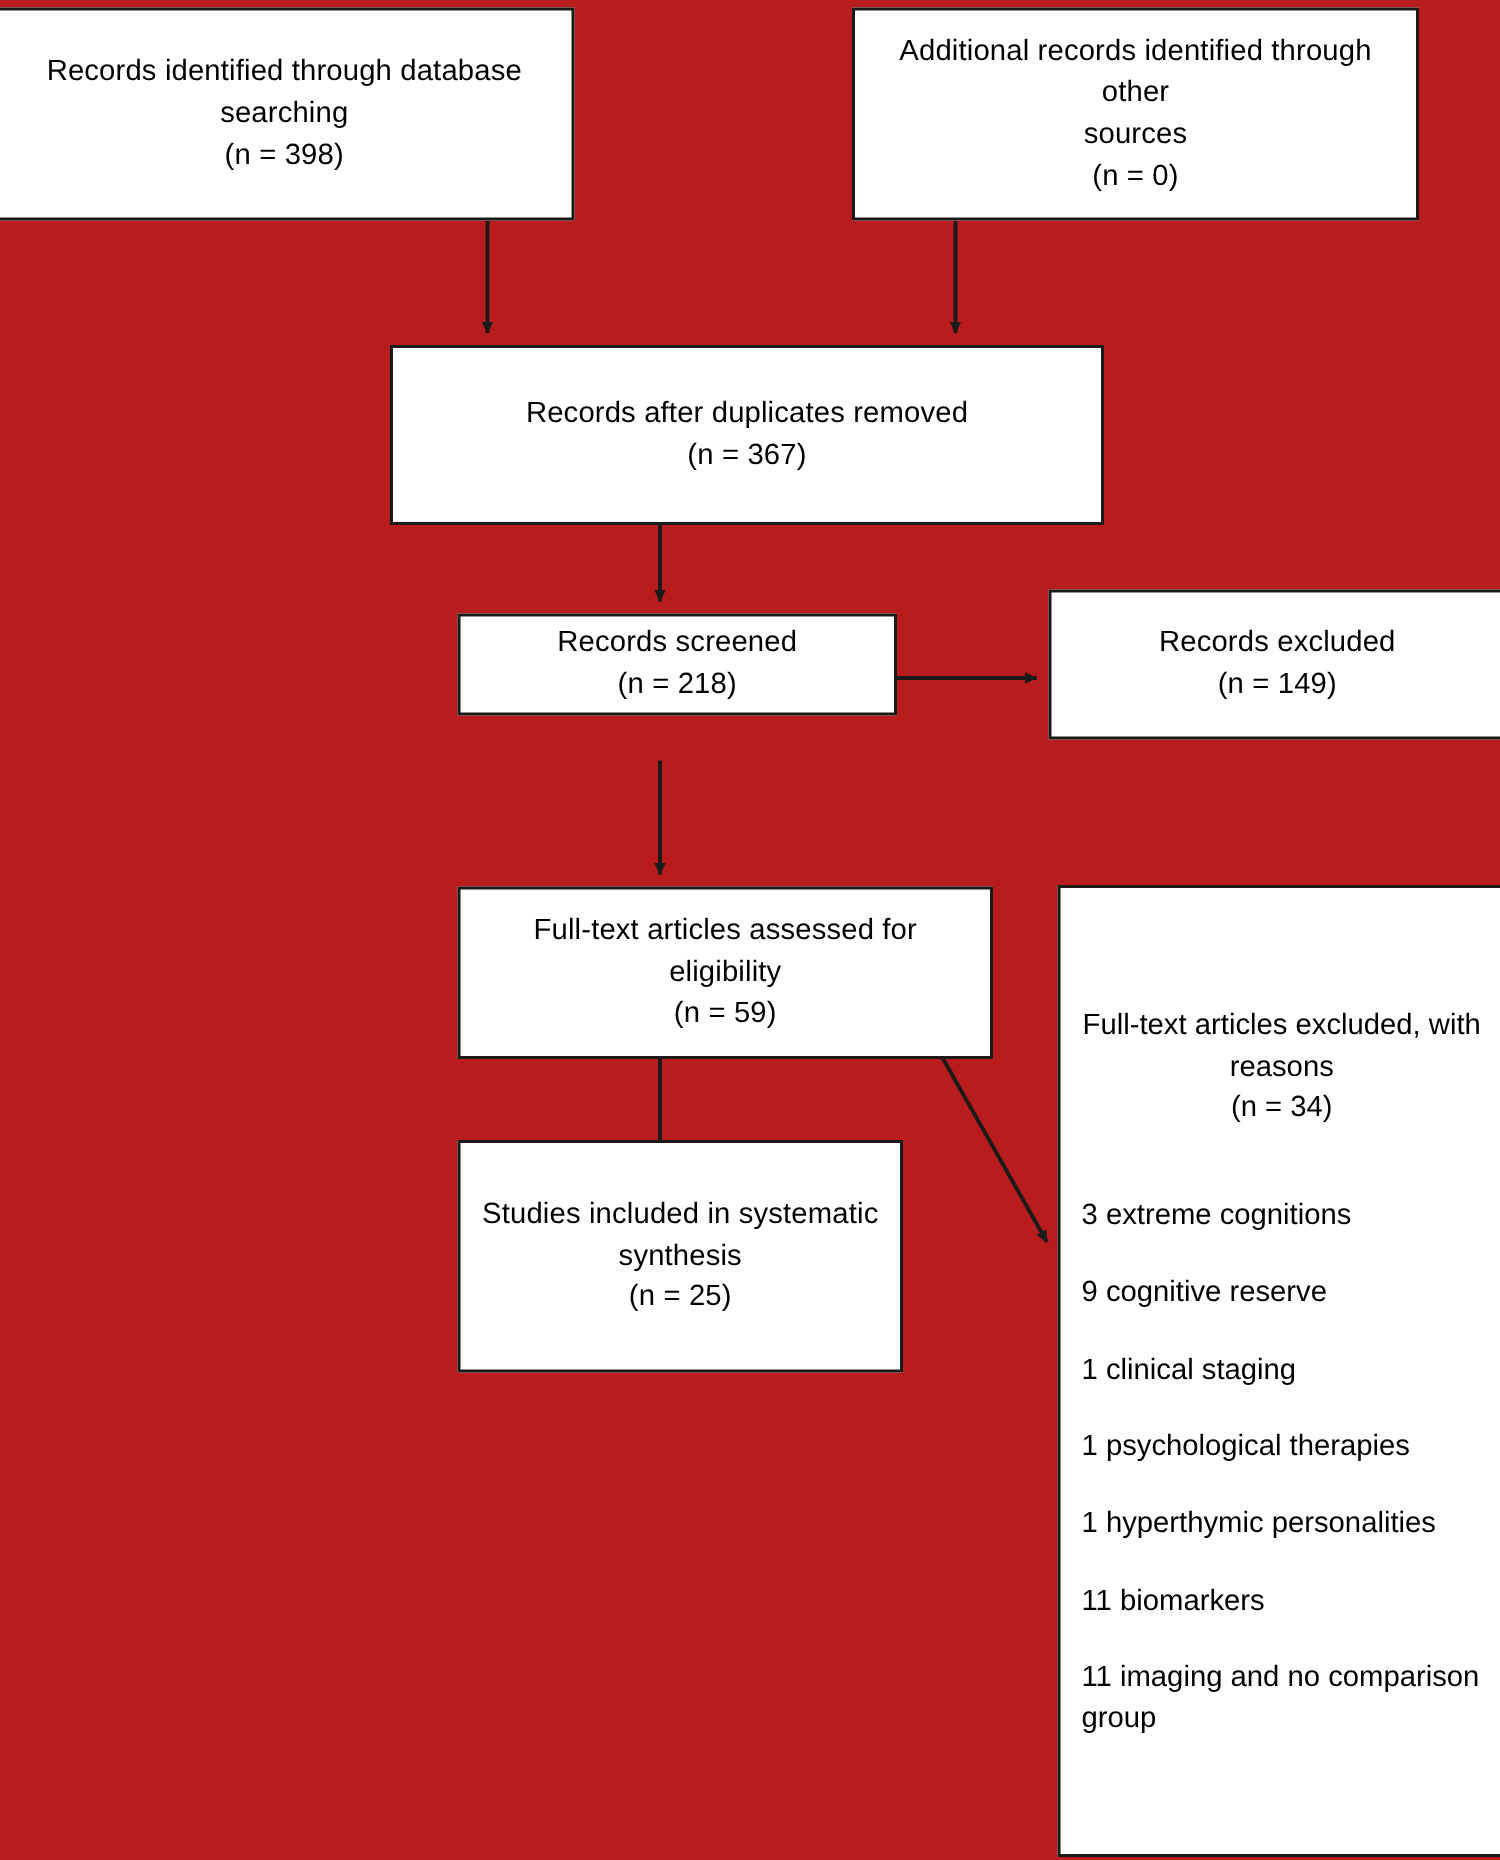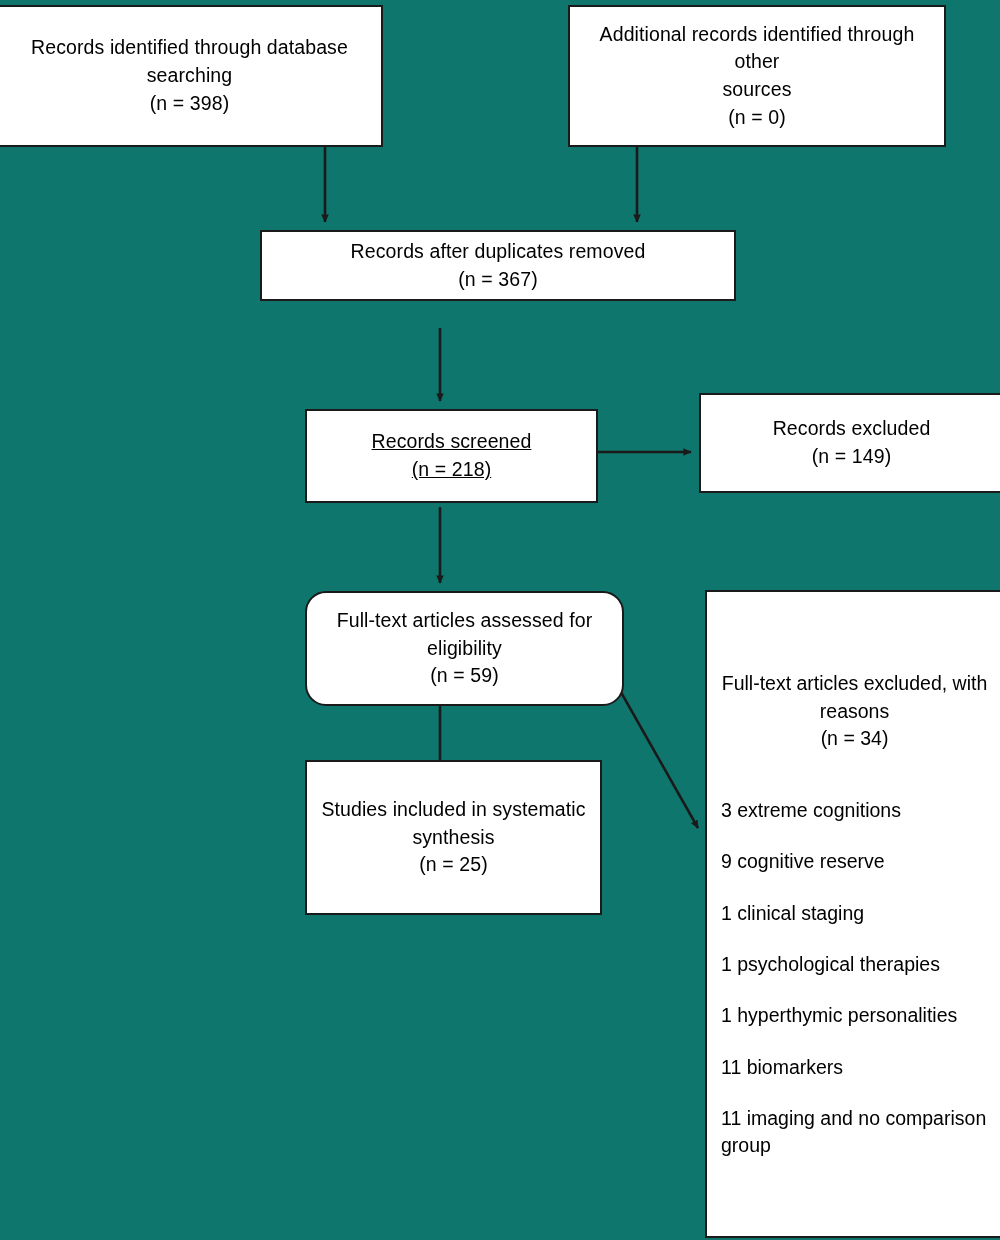--- a/index.html
+++ b/index.html
@@ -8,21 +8,21 @@
     background: #ffffff;
   }
   body {
     font-family: "Liberation Sans", sans-serif;
     color: #000000;
   }
   #diagram-root {
     position: relative;
     width: 1000px;
     height: 1240px;
-    background: #0f766e;
+    background: #b91c1c;
     overflow: hidden;
   }
   .flow-box {
     position: absolute;
     box-sizing: border-box;
     border: 2.5px solid #1a1a1a;
     background: #ffffff;
     display: flex;
     flex-direction: column;
     justify-content: center;
@@ -32,24 +32,24 @@
     text-align: center;
     font-size: 19.5px;
     line-height: 1.42;
     letter-spacing: 0.1px;
     white-space: pre-line;
     padding: 0 14px;
   }
   
   #box-db-search      { left: -4px;  top: 5px;   width: 387px; height: 142px; }
   #box-other-sources  { left: 568px; top: 5px;   width: 378px; height: 142px; }
-  #box-duplicates     { left: 260px; top: 230px; width: 476px; height: 71px;  }
-  #box-screened       { left: 305px; top: 409px; width: 293px; height: 94px; text-decoration: underline;  }
+  #box-duplicates     { left: 260px; top: 230px; width: 476px; height: 120px;  }
+  #box-screened       { left: 305px; top: 409px; width: 293px; height: 68px;  }
   #box-excluded       { left: 699px; top: 393px; width: 305px; height: 100px; }
-  #box-fulltext       { left: 305px; top: 591px; width: 319px; height: 115px; border-radius: 21px; }
+  #box-fulltext       { left: 305px; top: 591px; width: 357px; height: 115px; }
   #box-included       { left: 305px; top: 760px; width: 297px); height: 155px; }
   #box-reasons        { left: 705px; top: 590px; width: 299px; height: 648px;
                         display: block; justify-content: flex-start;
                         align-items: stretch; }
 
   #box-included { width: 297px; height: 155px; }
 
   .reasons-header {
     text-align: center;
     font-size: 19.5px;

